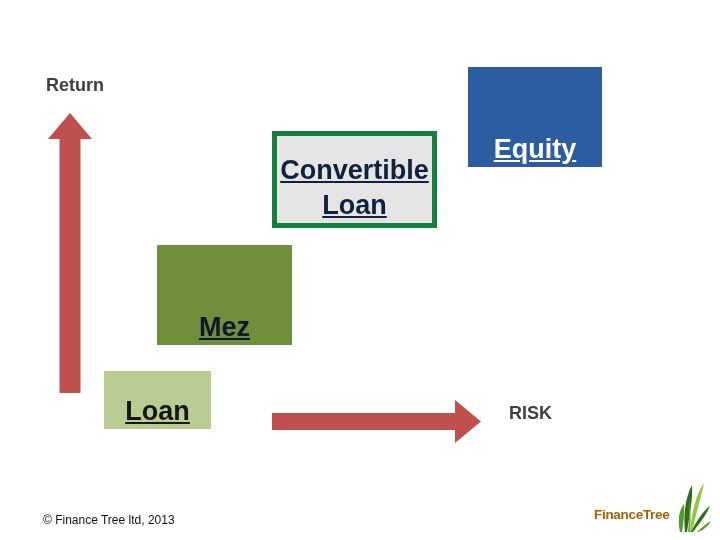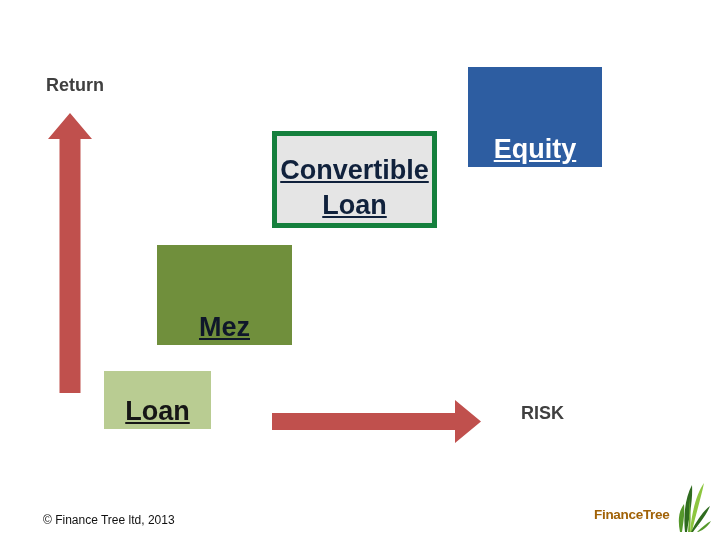--- a/index.html
+++ b/index.html
@@ -17,21 +17,21 @@
   }
   .axis-label {
     position: absolute;
     font-weight: bold;
     font-size: 18px;
     color: #404040;
     line-height: 1;
     white-space: nowrap;
   }
   #return-label { left: 46px; top: 76px; }
-  #risk-label  { left: 521px; top: 404px; }
+  #risk-label  { left: 509px; top: 404px; }
 
   .arrow-svg { position: absolute; display: block; }
   #return-arrow { left: 46px; top: 113px; }
   #risk-arrow  { left: 272px; top: 400px; }
 
   .box {
     position: absolute;
     display: flex;
     flex-direction: column;
     align-items: center;

